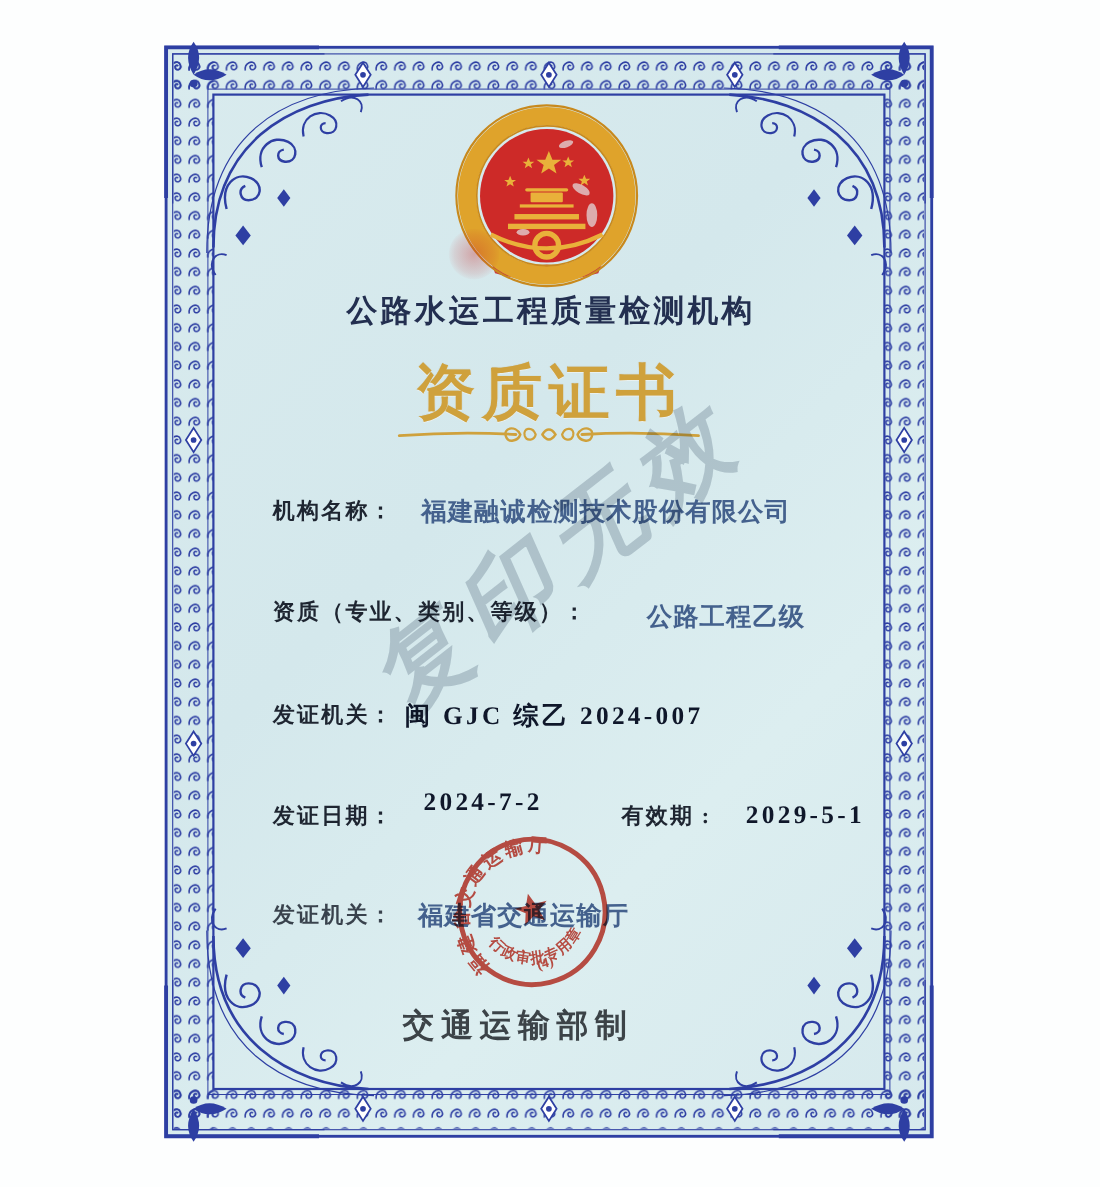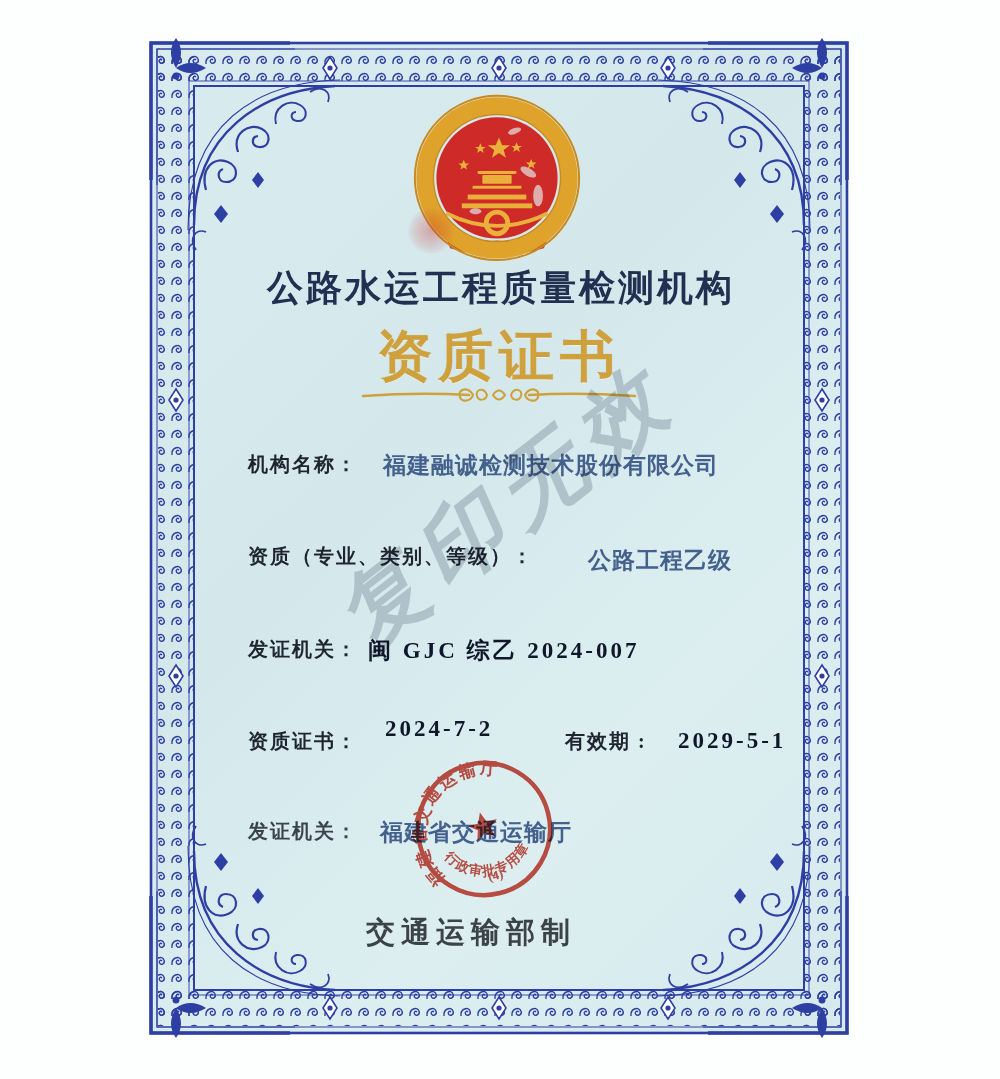--- a/index.html
+++ b/index.html
@@ -9,21 +9,21 @@
     font-family:"Liberation Serif","DejaVu Serif",serif;
   }
   .paper{
     position:absolute;left:151px;top:43px;width:696px;height:990px;
     background:linear-gradient(135deg,#d9ebee 0%,#d4e8ec 40%,#dceef0 70%,#d6e9ed 100%);
   }
   .frame-svg{position:absolute;left:0;top:0;z-index:2;}
   .emblem{position:absolute;left:408px;top:88px;width:178px;height:176px;z-index:3;}
   .title{
     position:absolute;left:151px;top:264px;width:700px;z-index:3;
-    text-align:center;font-size:36px;font-weight:bold;color:#232f50;
+    text-align:center;font-size:28px;font-weight:bold;color:#232f50;
     letter-spacing:3px;
   }
   .subtitle{
     position:absolute;left:151px;top:320px;width:696px;z-index:3;
     text-align:center;font-size:55px;font-weight:bold;
     color:#cfa13c;letter-spacing:6px;
     text-shadow:0 1px 0 rgba(255,255,255,.5), 0 0 1px rgba(160,110,20,.4);
   }
   .flourish{position:absolute;left:349px;top:382px;z-index:3;}
   .row{position:absolute;left:0;top:0;width:1000px;z-index:3;}
@@ -174,21 +174,21 @@
     <span class="lbl" style="left:248px;top:543px">资质（专业、类别、等级）：</span>
     <span class="val" style="left:588px;top:545px">公路工程乙级</span>
   </div>
 
   <div class="row">
     <span class="lbl" style="left:248px;top:636px">发证机关：</span>
     <span class="val num" style="left:368px;top:635px">闽 GJC 综乙 2024-007</span>
   </div>
 
   <div class="row">
-    <span class="lbl" style="left:248px;top:728px">资质证书：</span>
+    <span class="lbl" style="left:248px;top:728px">发证日期：</span>
     <span class="val num" style="left:385px;top:716px">2024-7-2</span>
     <span class="lbl" style="left:565px;top:728px">有效期 :</span>
     <span class="val num" style="left:678px;top:728px">2029-5-1</span>
   </div>
 
   <div class="row">
     <span class="lbl" style="left:248px;top:818px;opacity:.85">发证机关：</span>
     <span class="val" style="left:380px;top:817px">福建省交通运输厅</span>
   </div>
 

